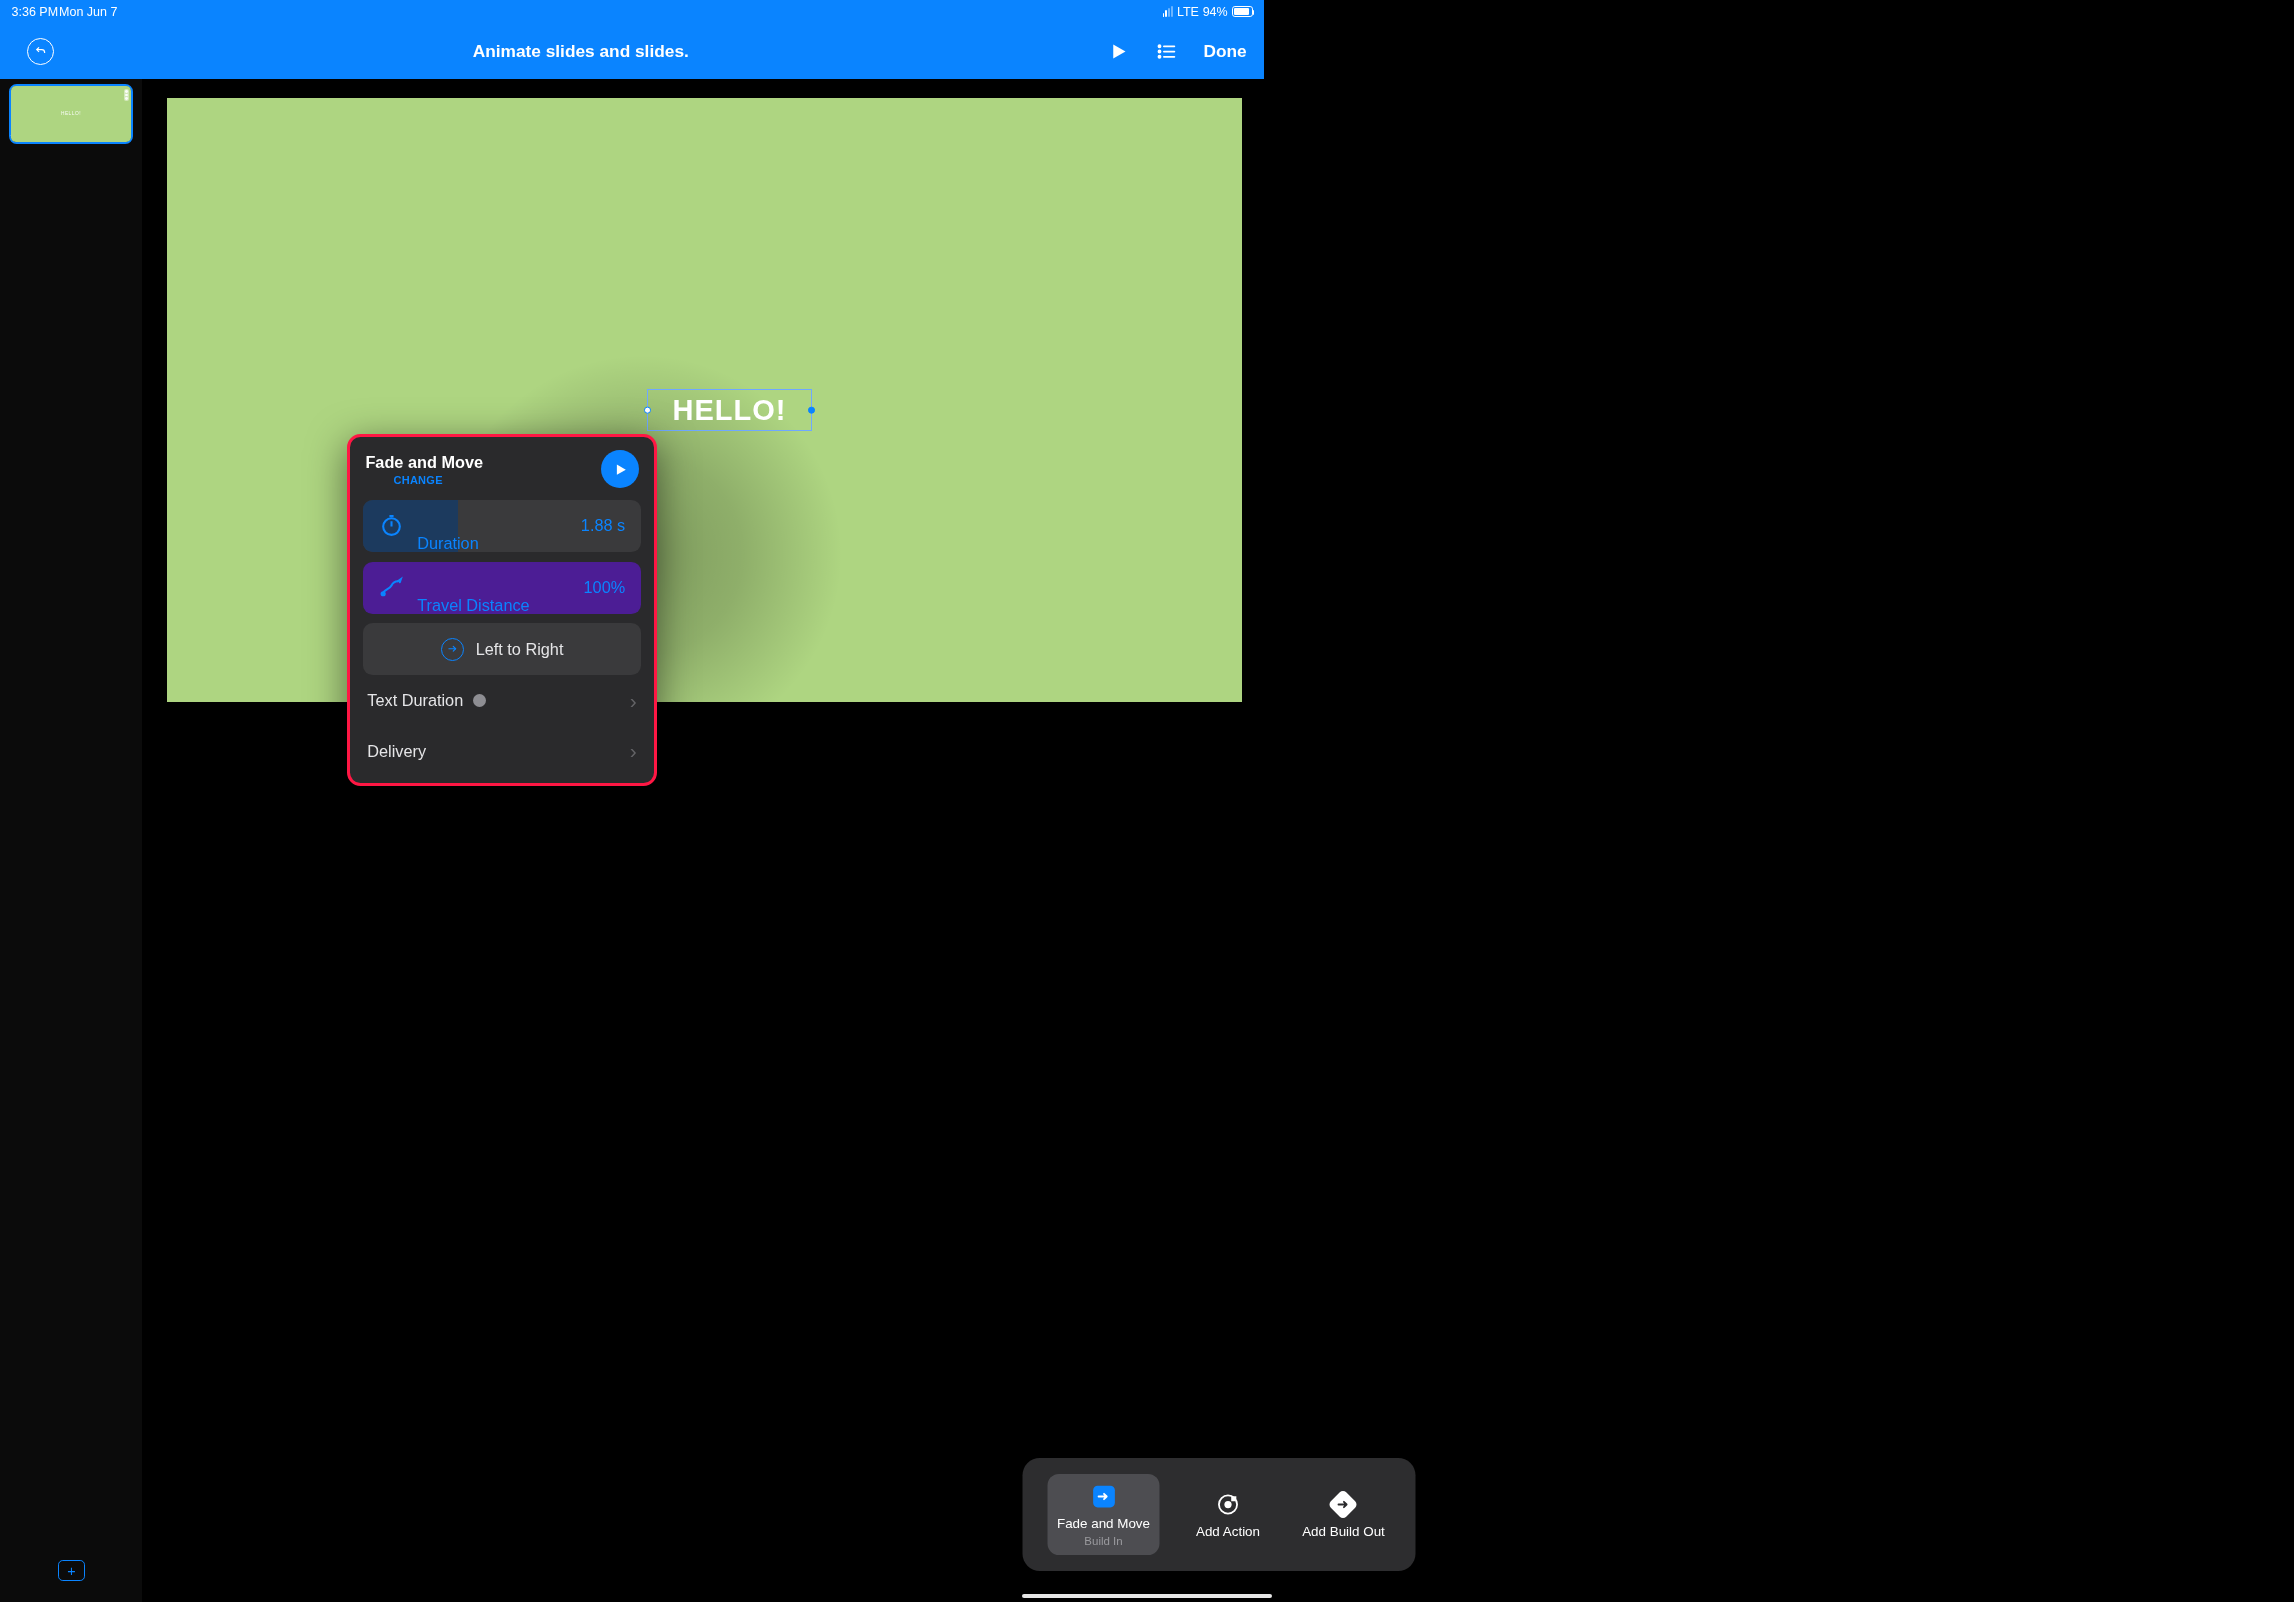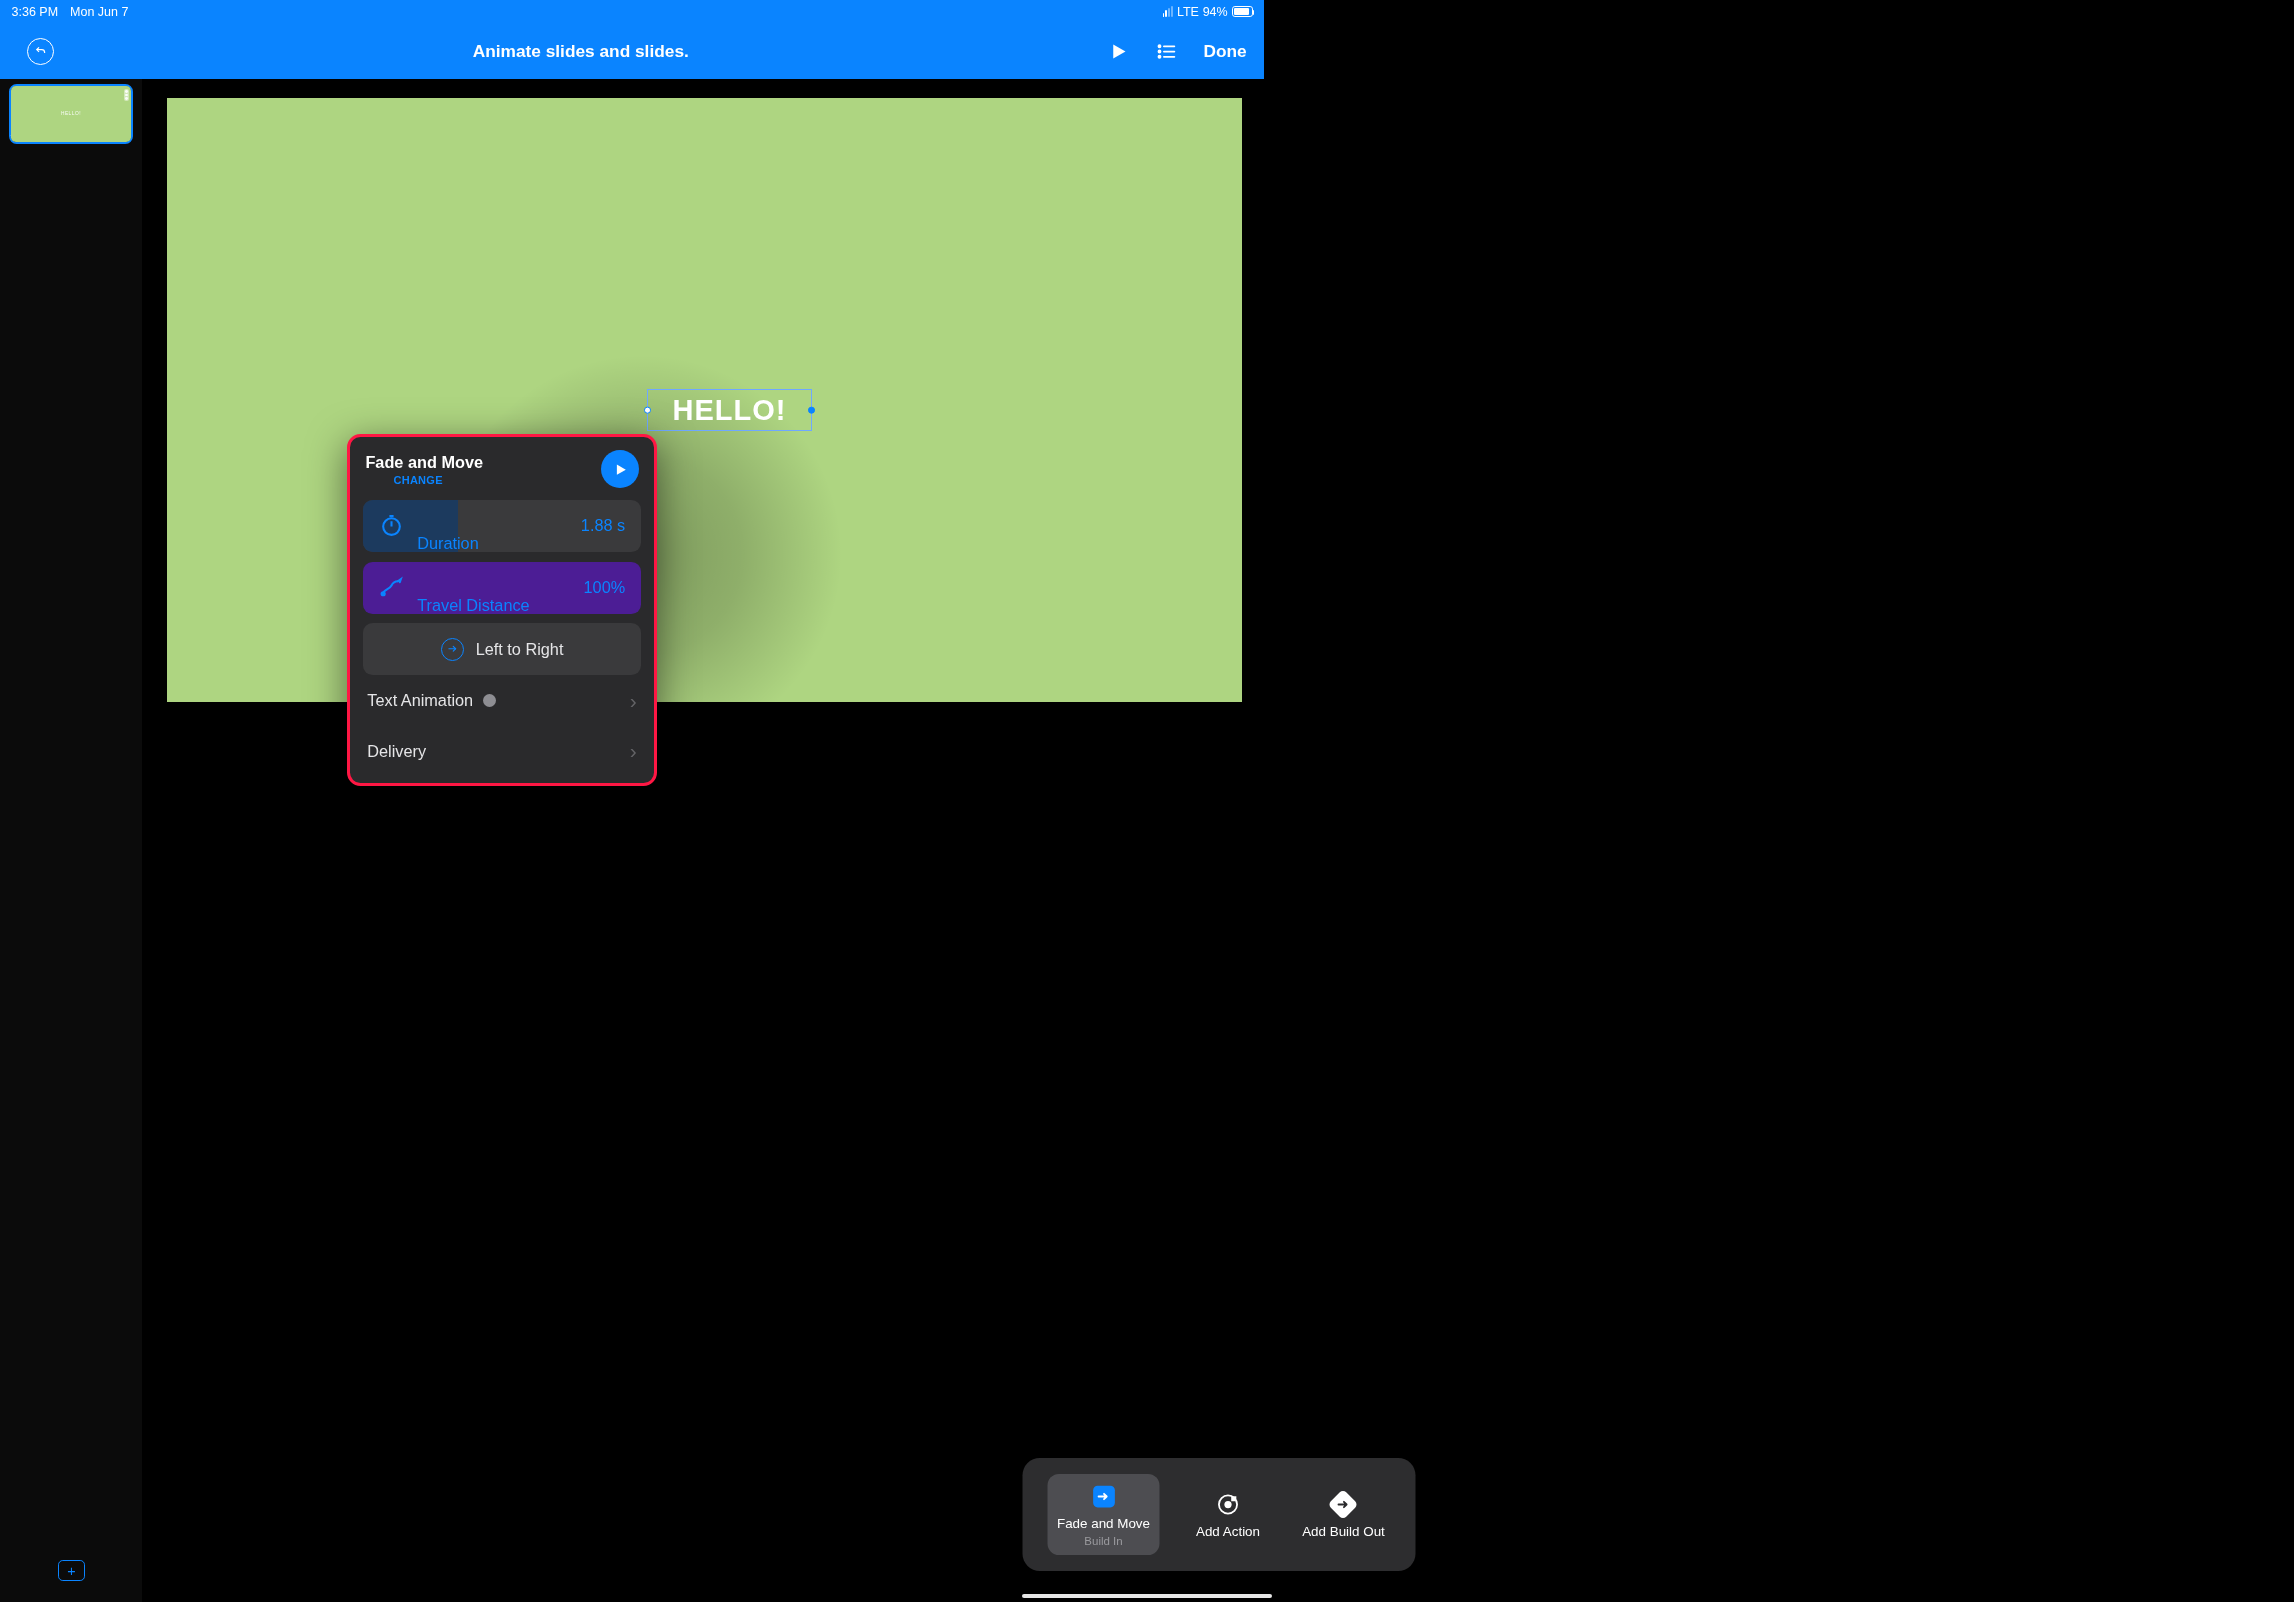--- a/index.html
+++ b/index.html
@@ -1,20 +1,20 @@
 <!DOCTYPE html>
 <html><head>
 <meta charset="utf-8">
 <style>
 * { margin:0; padding:0; box-sizing:border-box; font-family:-apple-system,BlinkMacSystemFont,"Helvetica Neue",Arial,sans-serif; -webkit-font-smoothing:antialiased; }
 html,body { width:1264px; height:880px; background:#000; overflow:hidden; color:#fff; }
 
 
 .status-bar { height:23px; background:#0a84ff; display:flex; align-items:center; justify-content:space-between; padding:0 11.5px; font-size:12.5px; font-weight:500; }
-.status-left { display:flex; gap:12px; }
+.status-left { display:flex; gap:1px; }
 .status-right { display:flex; align-items:center; gap:3.8px; }
 .battery-shell { width:21px; height:10.6px; border:1px solid #fff; border-radius:2.9px; position:relative; display:flex; align-items:center; padding:1px; }
 .battery-shell::after { content:""; position:absolute; right:-2.9px; top:2.9px; width:1.9px; height:4.8px; background:#fff; border-radius:0 1px 1px 0; }
 .battery-fill { background:#fff; height:100%; width:94%; border-radius:1px; }
 .signal-bars { display:flex; align-items:flex-end; gap:1px; height:10.6px; }
 .signal-bars span { width:1.9px; background:#fff; border-radius:1px; }
 .signal-bars span:nth-child(1){height:3.8px;} .signal-bars span:nth-child(2){height:6.7px;}
 .signal-bars span:nth-child(3){height:8.6px;opacity:.4;} .signal-bars span:nth-child(4){height:10.6px;opacity:.4;}
 
 
@@ -242,21 +242,21 @@
               <line x1="4" y1="12" x2="18" y2="12"></line>
               <polyline points="13 7 18 12 13 17"></polyline>
             </svg>
         </span>
         <span>Left to Right</span>
       </div>
     </div>
 
     <div class="pop-list-item">
       <span class="left-group">
-        <span>Text Animation</span>
+        <span>Text Duration</span>
         <span class="dot"></span>
       </span>
       <span class="chev">›</span>
     </div>
 
     <div class="pop-list-item">
       <span>Delivery</span>
       <span class="chev">›</span>
     </div>
   </div>

